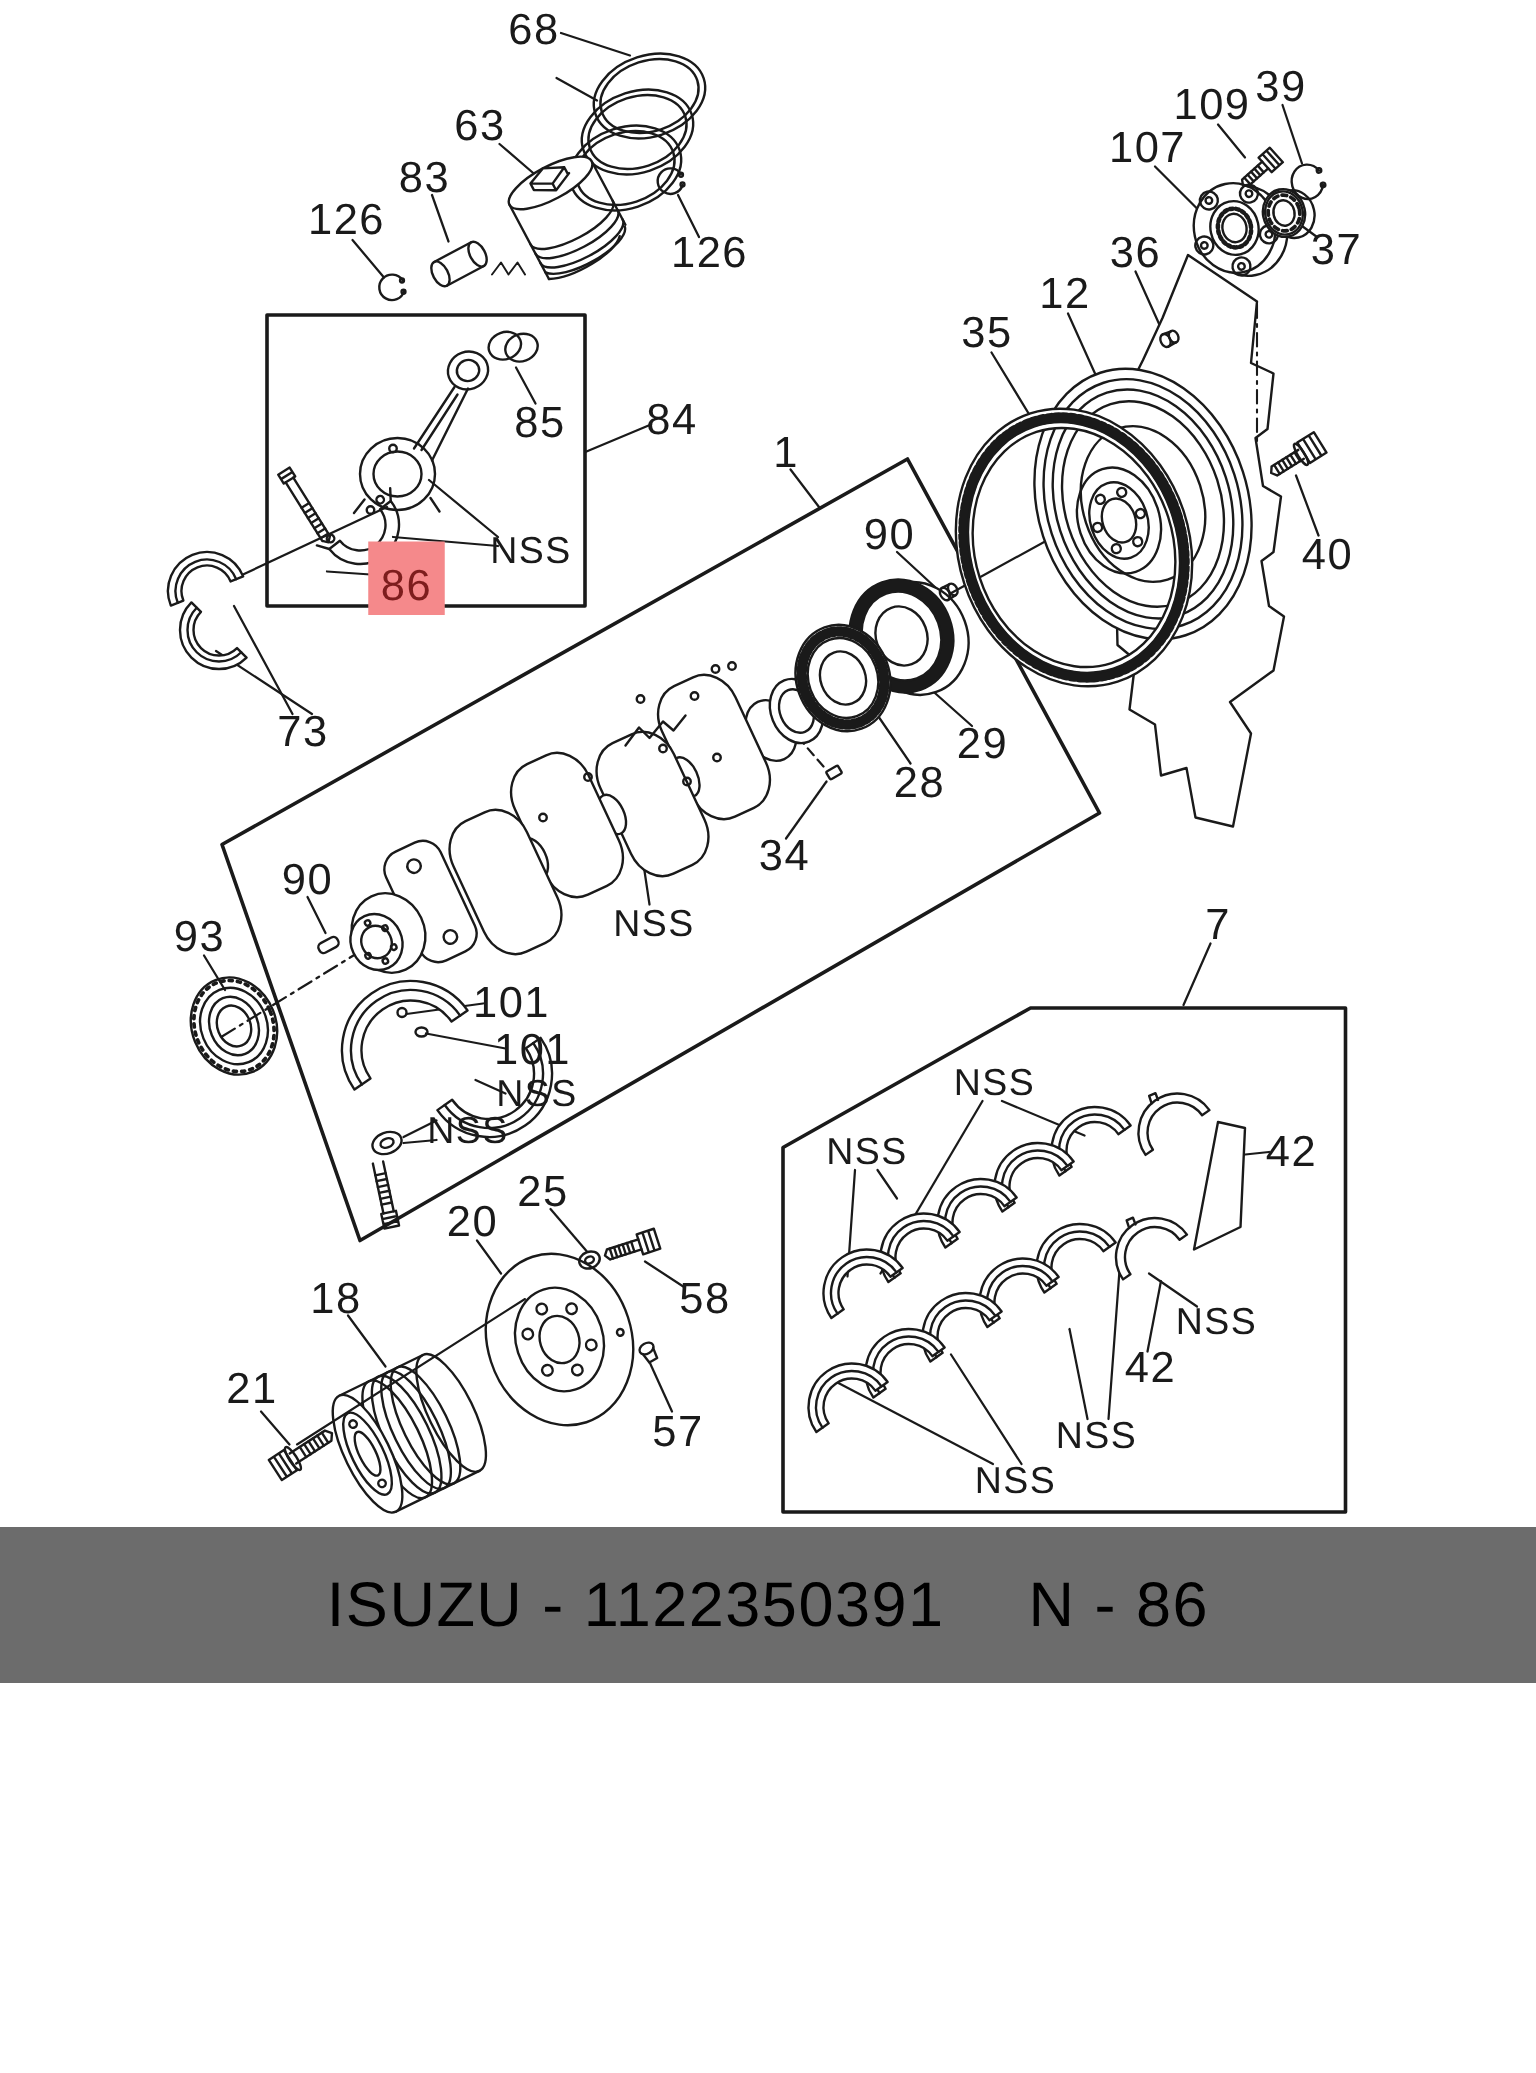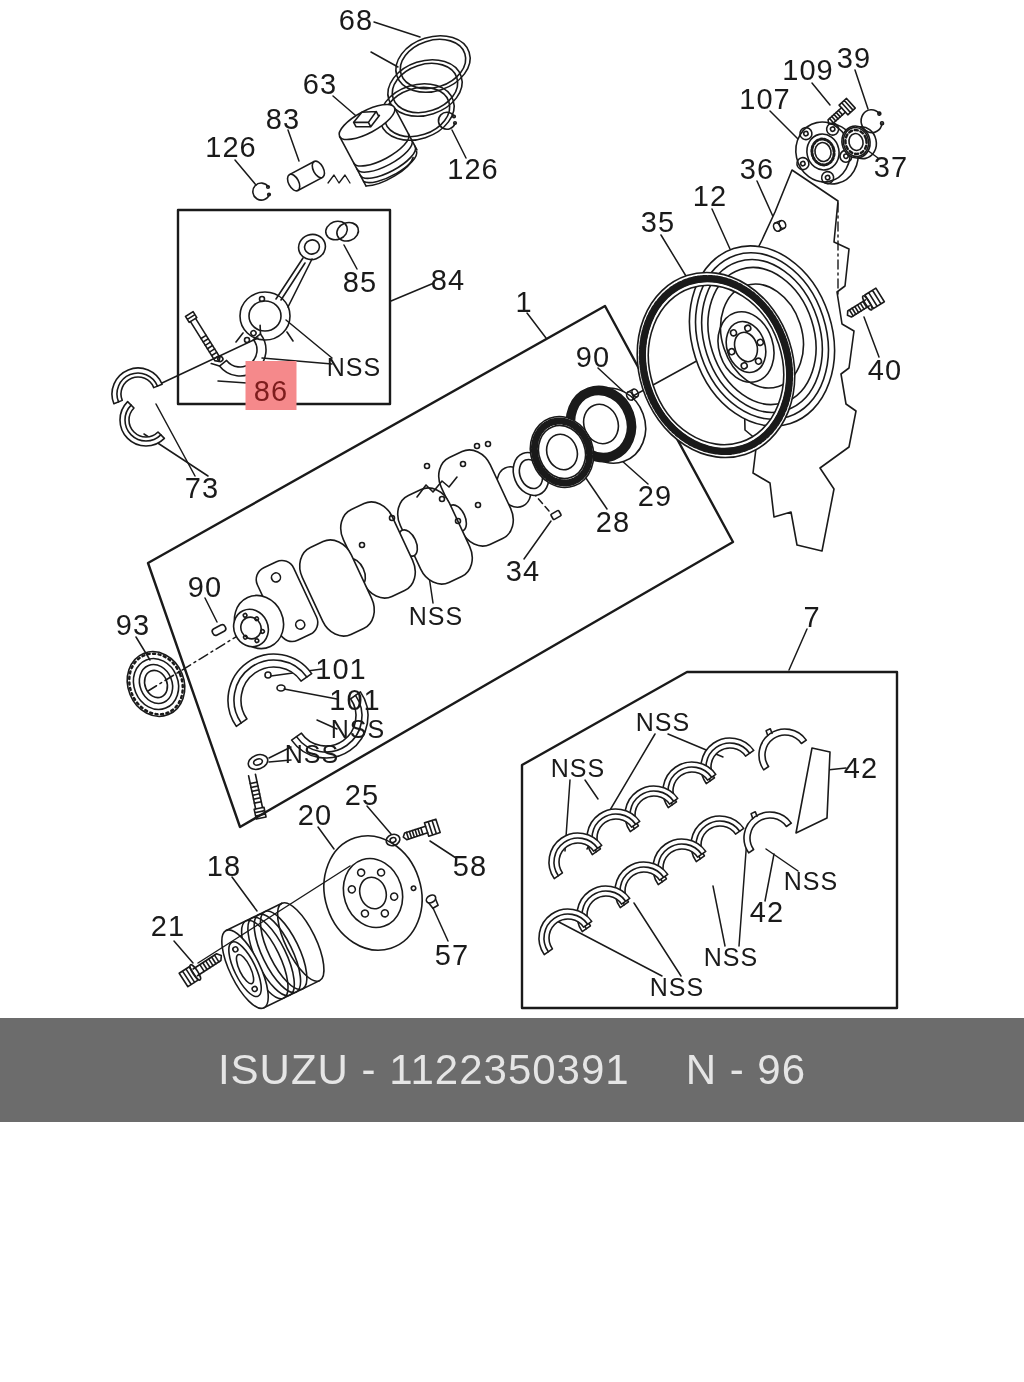--- a/index.html
+++ b/index.html
@@ -4,21 +4,21 @@
 <style>
   html,body{margin:0;padding:0;background:#fff;}
   #page{position:relative;width:1024px;height:1122px;background:#fff;overflow:hidden;
         font-family:"Liberation Sans",sans-serif;}
   #art-svg{position:absolute;top:0;left:0;}
   .lbl{font-family:"Liberation Sans",sans-serif;font-size:29px;fill:#1a1a1a;letter-spacing:1px;}
   .lbl.nss{font-size:25px;}
   .lbl.hl{fill:#7d1d1d;}
   .footer{position:absolute;left:0;bottom:0;width:1024px;height:104px;background:#6c6c6c;
           display:flex;align-items:center;justify-content:center;gap:56px;
-          color:#e5e5e5;font-size:42px;letter-spacing:1px;}
+          color:#000000;font-size:42px;letter-spacing:1px;}
 </style>
 </head>
 <body>
 
 <div id="page">
 
 <svg id="art-svg" width="1024" height="1278" viewBox="0 0 1024 1278" xmlns="http://www.w3.org/2000/svg">
   <defs>
     <g id="shell7">
       <path d="M-29,0 A29,29 0 0 1 29,0 L19,0 A19,19 0 0 0 -19,0 Z"></path>
@@ -465,16 +465,16 @@
         <text x="362" y="795" text-anchor="middle" dominant-baseline="central" class="lbl">25</text>
         <text x="470" y="866" text-anchor="middle" dominant-baseline="central" class="lbl">58</text>
         <text x="224" y="866" text-anchor="middle" dominant-baseline="central" class="lbl">18</text>
         <text x="168" y="926" text-anchor="middle" dominant-baseline="central" class="lbl">21</text>
         <text x="452" y="955" text-anchor="middle" dominant-baseline="central" class="lbl">57</text>
       </g>
 </svg>
 
 <div class="footer">
   <span>ISUZU - 1122350391</span>
-  <span>N - 96</span>
+  <span>N - 86</span>
 </div>
 
 </div>
 
 </body></html>

